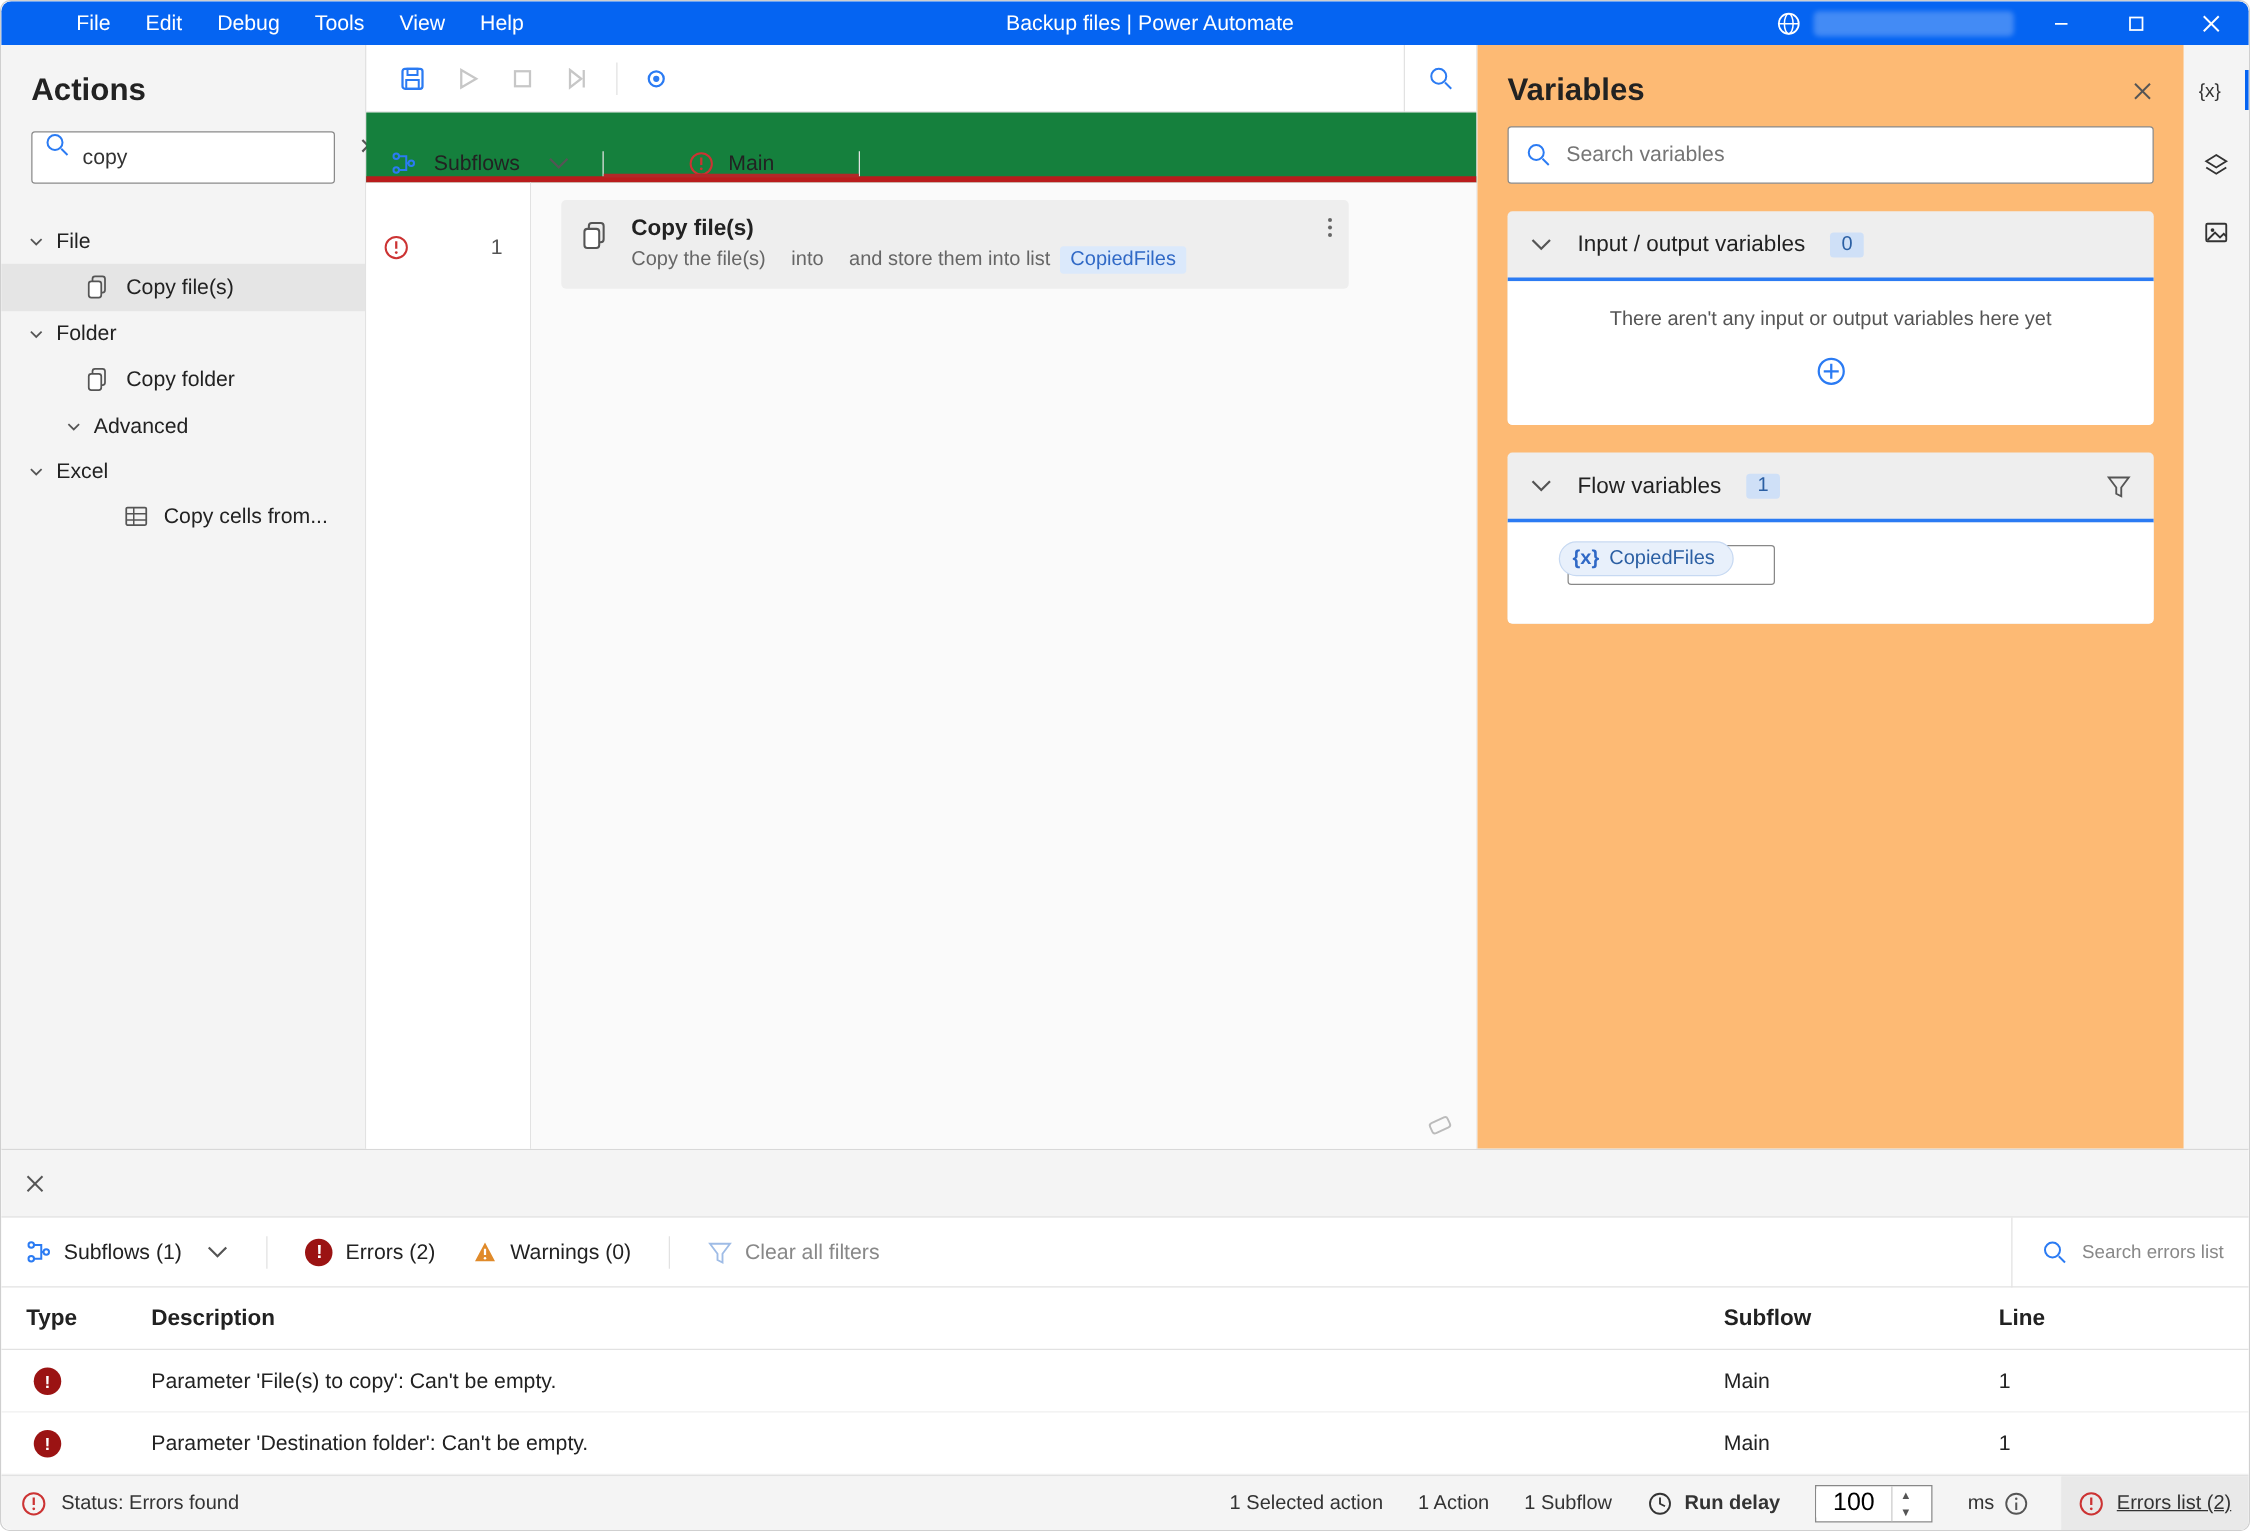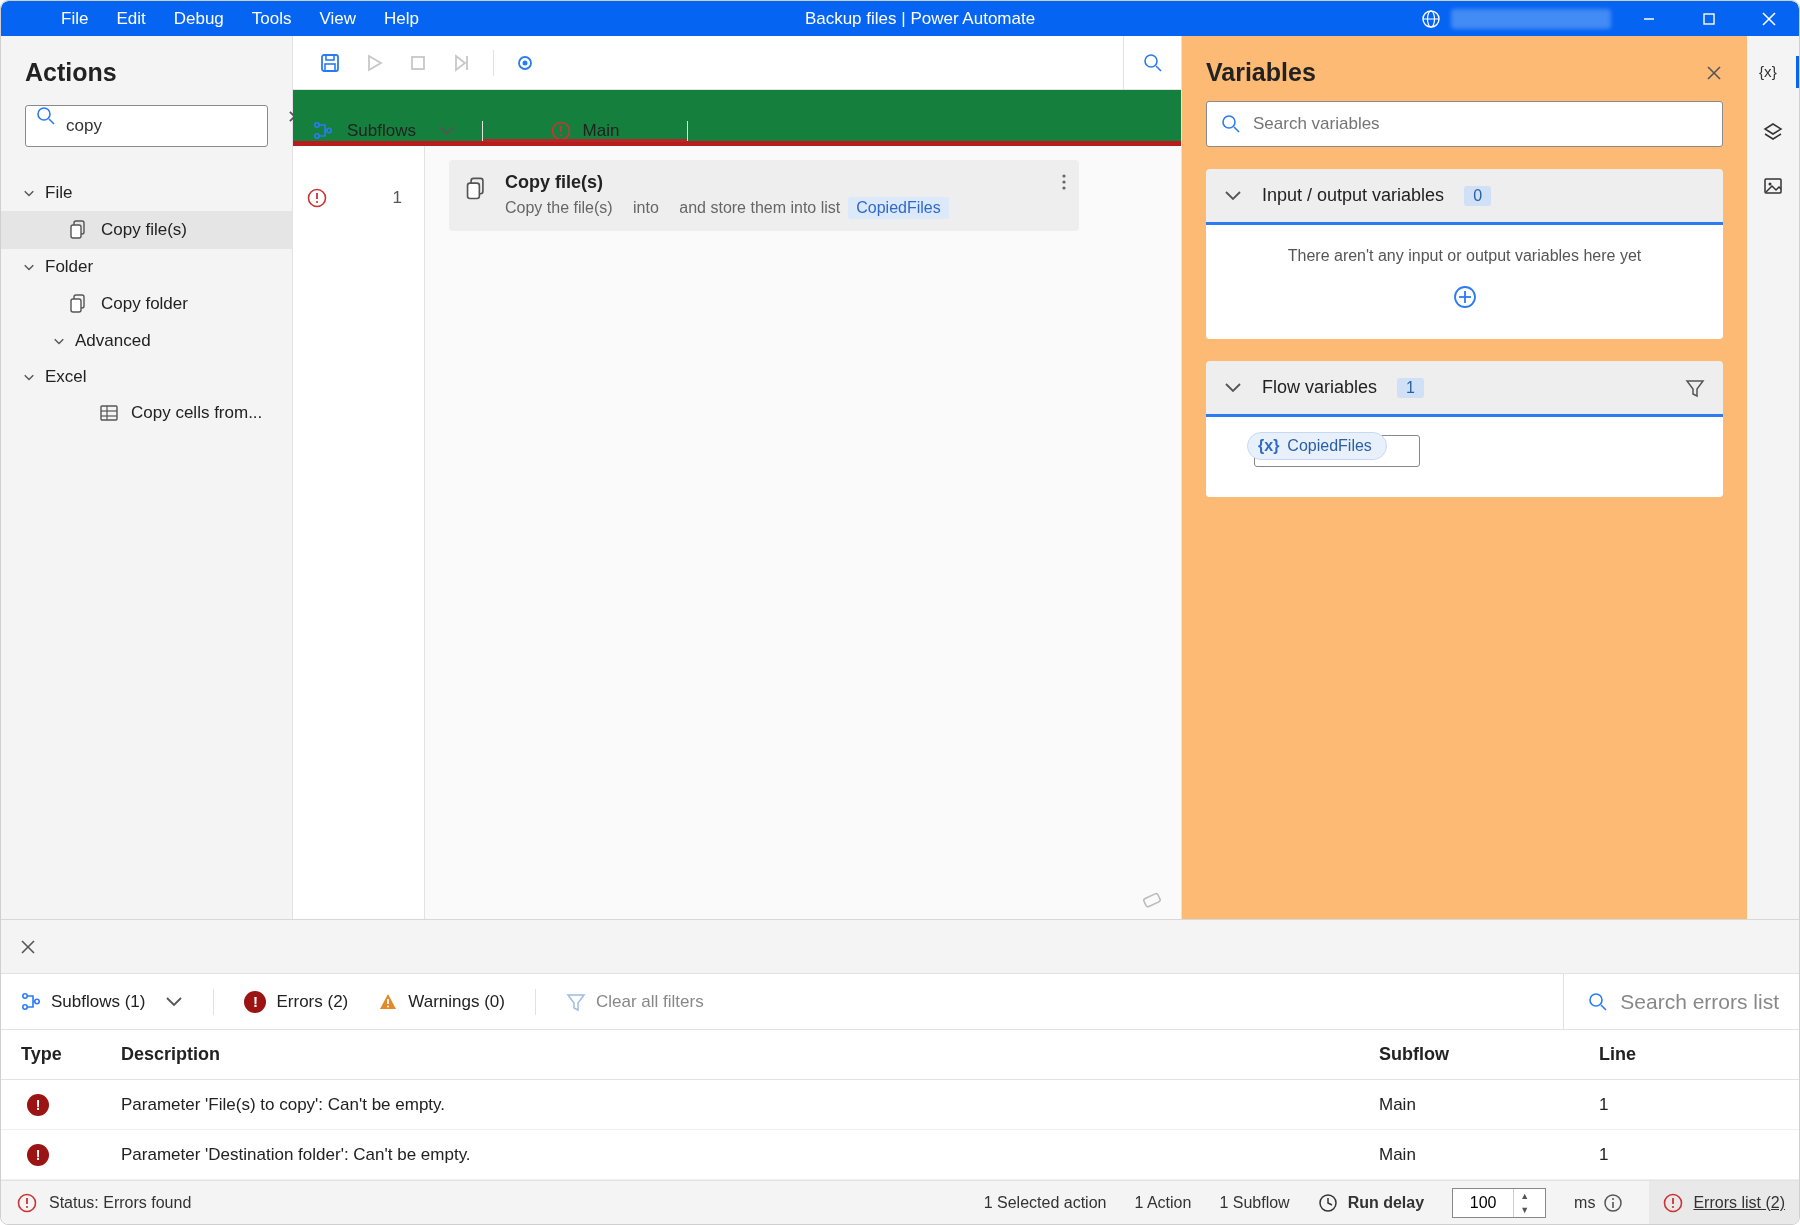--- a/index.html
+++ b/index.html
@@ -85,35 +85,35 @@
   .right-rail.sel1 > :first-child { border-right: 3px solid #0564f2; padding-right: 0; width: 100%; display:flex; justify-content:center; height:32px; align-items:center;}
 
   
   .errors-panel { border-top: 1px solid #d8d8d8; background: #fff; display: flex; flex-direction: column; }
   .errors-title-row { height: 54px; background: #f4f4f4; display: flex; align-items: center; padding: 0 18px; border-bottom: 1px solid #e2e2e2; }
   .errors-title-row h3 { font-size: 20px; font-weight: 600; color: #222; flex:1; }
   .errors-filter-row { height: 56px; display: flex; align-items: center; padding: 0 20px; gap: 30px; border-bottom: 1px solid #e2e2e2; font-size: 17px; color: #222; }
   .filter-sep { width: 1px; height: 26px; background: #e2e2e2; }
   .filter-item { display: flex; align-items: center; gap: 10px; }
   .errors-filter-row .spacer { flex: 1; }
-  .err-search { display: flex; align-items: center; gap: 12px; color: #888; border-left: 1px solid #e2e2e2; height: 56px; padding-left: 24px; font-size: 21px;}
+  .err-search { display: flex; align-items: center; gap: 12px; color: #888; border-left: 1px solid #e2e2e2; height: 56px; padding-left: 24px; font-size: 15px;}
   .errors-table-head { display: flex; height: 50px; align-items: center; padding: 0 20px; font-size: 18px; font-weight: 600; color: #222; border-bottom: 1px solid #e2e2e2; }
   .col-type { width: 100px; }
   .col-desc { flex: 1; }
   .col-subflow { width: 220px; }
   .col-line { width: 180px; }
   .errors-row { display: flex; height: 50px; align-items: center; padding: 0 20px; font-size: 17px; color: #222; border-bottom: 1px solid #f0f0f0; }
   .err-dot { width: 22px; height: 22px; border-radius: 50%; background: #9b1313; color: #fff; display: flex; align-items: center; justify-content: center; font-size: 14px; font-weight: 700; margin-left: 6px;}
 
   
   .statusbar { height: 44px; background: #f4f4f4; border-top: 1px solid #e2e2e2; display: flex; align-items: center; padding: 0 16px; font-size: 16px; color: #333; gap: 12px; border-radius: 0 0 8px 8px;}
   .statusbar .spacer { flex: 1; }
   .status-group { display: flex; align-items: center; gap: 28px; }
   .delay-box { width: 94px; height: 30px; border: 1px solid #888; background: #fff; display: flex; align-items: center; }
-  .delay-box input { border: none; outline: none; width: 60px; text-align: center; font-size: 16px; }
+  .delay-box input { border: none; outline: none; width: 60px; text-align: center; font-size: 20px; }
   .spinner { width: 22px; display: flex; flex-direction: column; border-left: 1px solid #ccc; height: 100%; }
   .spinner div { flex:1; display:flex; align-items:center; justify-content:center; font-size:9px; color:#555;}
   .errlist-btn { background: #e9e9e9; height: 44px; display: flex; align-items: center; gap: 10px; padding: 0 14px; margin: 0 -16px 0 14px; border-radius: 0 0 8px 0; text-decoration: underline; color: #333;}
 
   
   svg { display: block; }
 </style>
 </head>
 <body>
 

